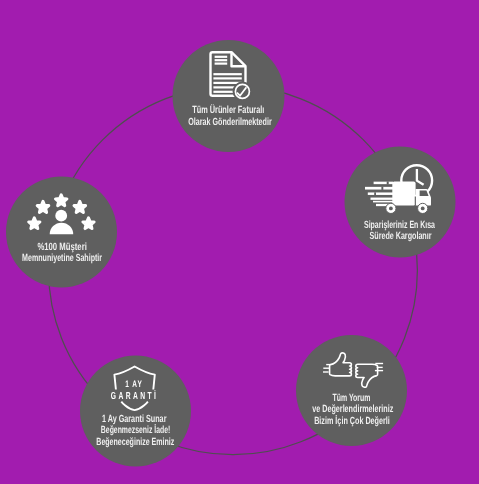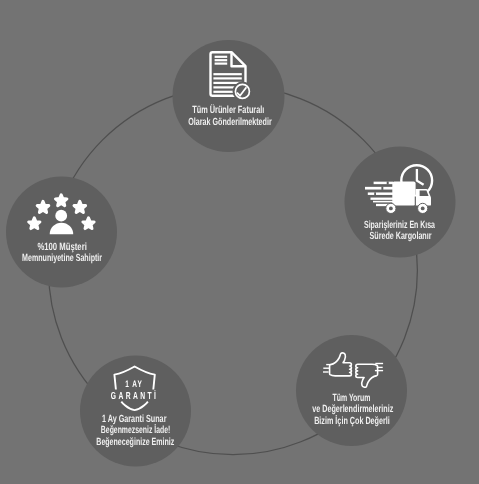--- a/index.html
+++ b/index.html
@@ -1,18 +1,18 @@
 <!DOCTYPE html>
 <html><head>
 <meta charset="utf-8">
 <style>
   html,body{margin:0;padding:0;background:#ffffff;}
   body{width:479px;height:484px;overflow:hidden;
        font-family:"Liberation Sans","DejaVu Sans",sans-serif;}
-  #stage{position:relative;width:479px;height:484px;background:#737373;}
+  #stage{position:relative;width:479px;height:484px;background:#a21caf;}
   svg text{-webkit-font-smoothing:antialiased;text-rendering:geometricPrecision;}
   svg.root{position:absolute;left:0;top:0;display:block;}
   text{font-family:"Liberation Sans","DejaVu Sans",sans-serif;}
   .badge-label{font-weight:bold;font-size:10.4px;fill:#efefef;text-anchor:middle;}
   .shield-top{font-weight:bold;font-size:9.3px;fill:#ffffff;text-anchor:middle;}
   .shield-bottom{font-weight:bold;font-size:10.2px;fill:#ffffff;text-anchor:middle;}
 </style>
 </head>
 <body>
 

